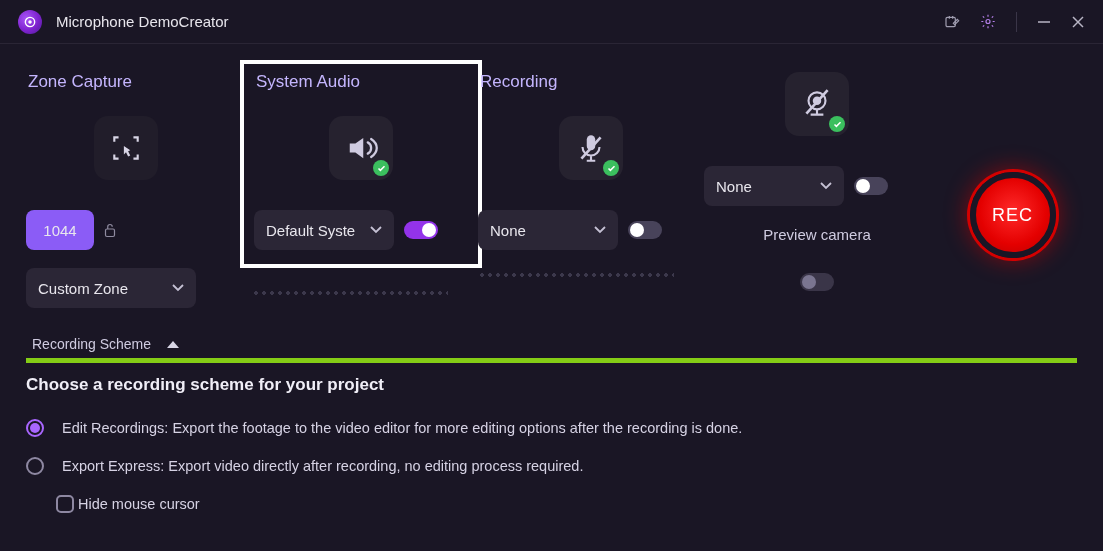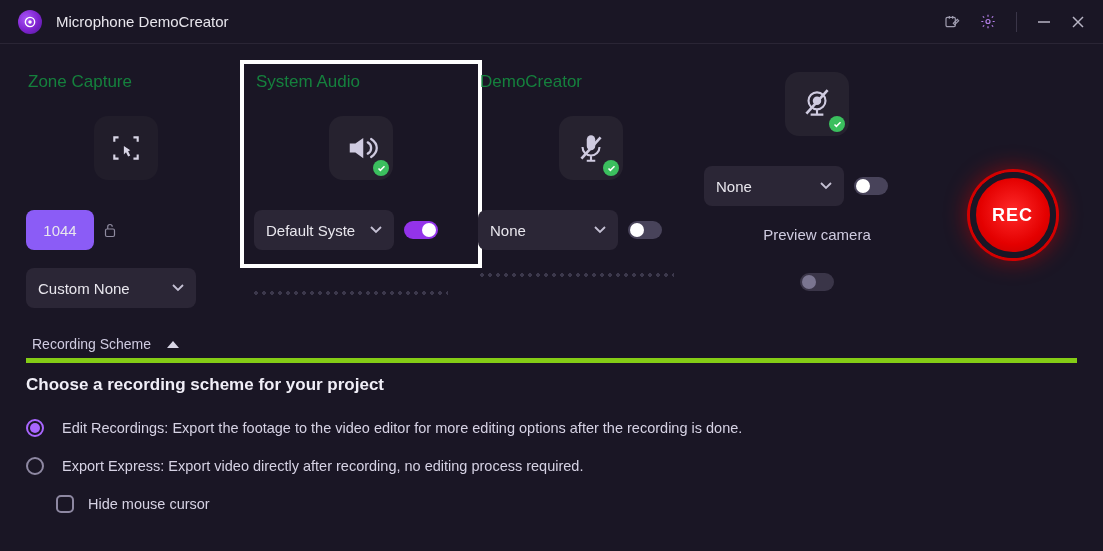--- a/index.html
+++ b/index.html
@@ -39,21 +39,21 @@
 .col-audio { width: 226px; }
 .col-mic { width: 226px; }
 .col-cam { width: 226px; margin-right: 18px; }
 .col-rec { flex: 1; display: flex; align-items: center; justify-content: center; }
 
 .highlight-box {
   border: 4px solid #fff;
   padding: 8px 10px 14px 10px;
   margin: -12px -4px 0 -12px;
 }
-.col-label { font-size: 17px; font-weight: 500; color: #15803d; margin-bottom: 24px; padding-left: 2px; }
+.col-label { font-size: 17px; font-weight: 500; color: #c4b5fd; margin-bottom: 24px; padding-left: 2px; }
 
 .icon-tile {
   width: 64px; height: 64px;
   background: #26222f;
   border-radius: 14px;
   display: flex; align-items: center; justify-content: center;
   position: relative;
   margin: 0 auto 30px auto;
 }
 .icon-tile.dark { background: #211d2a; }
@@ -103,21 +103,21 @@
 }
 .preview-row { display: flex; align-items: center; margin-top: 20px; gap: 30px; flex-direction: column; }
 .preview-row .lbl { color: #cfcbe0; font-size: 15px; }
 
 .rec-btn {
   width: 86px; height: 86px; border-radius: 50%;
   background: radial-gradient(circle at 50% 45%, #ff2a2a, #e40000 60%, #b80000);
   border: 6px solid #1a1625;
   box-shadow: 0 0 0 3px #d40000, 0 0 22px 4px rgba(220,0,0,0.45);
   display: flex; align-items: center; justify-content: center;
-  color: #fff; font-weight: 700; font-size: 18px; letter-spacing: 1px;
+  color: #fff; font-weight: 400; font-size: 18px; letter-spacing: 1px;
   cursor: pointer;
   margin-top: 50px;
 }
 
 .scheme-bar {
   margin: 8px 26px 0 26px; padding: 10px 6px 6px 6px;
   display: flex; align-items: center; gap: 16px;
   border-bottom: 5px solid #84cc16;
 }
 .scheme-bar .lbl { color: #cfcbe0; font-size: 14px; }
@@ -129,21 +129,21 @@
 .radio {
   width: 18px; height: 18px; border-radius: 50%;
   border: 2px solid #8e88a2; display: inline-block; position: relative; cursor: pointer;
 }
 .radio.selected { border-color: #a966ff; }
 .radio.selected::after {
   content: ""; position: absolute; width: 10px; height: 10px;
   background: #a966ff; border-radius: 50%; top: 2px; left: 2px;
 }
 .radio-label { font-size: 14.5px; color: #d6d2e4; }
-.checkbox-row { display: flex; align-items: center; gap: 14px; margin-left: 30px; margin-top: 2px; }
+.checkbox-row { display: flex; align-items: center; gap: 4px; margin-left: 30px; margin-top: 2px; }
 .checkbox {
   width: 18px; height: 18px; border-radius: 5px;
   border: 2px solid #8e88a2; cursor: pointer;
 }
 svg { display: block; }
 </style>
 </head>
 <body>
 
 <div class="titlebar">
@@ -197,21 +197,21 @@
         <input class="input-box" value="1044" style="">
         <div class="lock-icon">
           <svg viewBox="0 0 16 20" width="12" height="15" fill="none" stroke="#8f8ba0" stroke-width="1.6">
               <rect x="2" y="8" width="12" height="10" rx="2"></rect>
               <path d="M5 8V5a3 3 0 016 0"></path>
             </svg>
         </div>
       </div>
       <div class="row-controls zone-select-row">
         <div class="select-box">
-          <span class="txt">Custom None</span>
+          <span class="txt">Custom Zone</span>
           <span class="chev">
               <svg width="12" height="8" viewBox="0 0 12 8">
                 <path d="M1 1l5 5 5-5" fill="none" stroke="currentColor" stroke-width="1.8"></path>
               </svg>
             </span>
         </div>
       </div>
     </div>
 
     <div class="col col-audio">
@@ -237,21 +237,21 @@
                 </svg>
               </span>
           </div>
           <div class="toggle on"></div>
         </div>
       </div>
       <div class="volume-track"></div>
     </div>
 
     <div class="col col-mic">
-      <div class="col-label">DemoCreator</div>
+      <div class="col-label">Recording</div>
       <div class="icon-tile">
         <svg viewBox="0 0 32 32" width="34" height="34" fill="#cfcbe0">
             <rect x="12" y="4" width="8" height="14" rx="4"></rect>
             <path d="M8 15a8 8 0 0016 0M16 23v5M12 28h8" fill="none" stroke="#cfcbe0" stroke-width="2"></path>
             <line x1="7" y1="26" x2="25" y2="6" stroke="#cfcbe0" stroke-width="2.5"></line>
           </svg>
         <div class="badge-check">
             <svg viewBox="0 0 12 12">
               <path d="M2 6l2.5 2.5L10 3" fill="none" stroke="#fff" stroke-width="2"></path>
             </svg>

